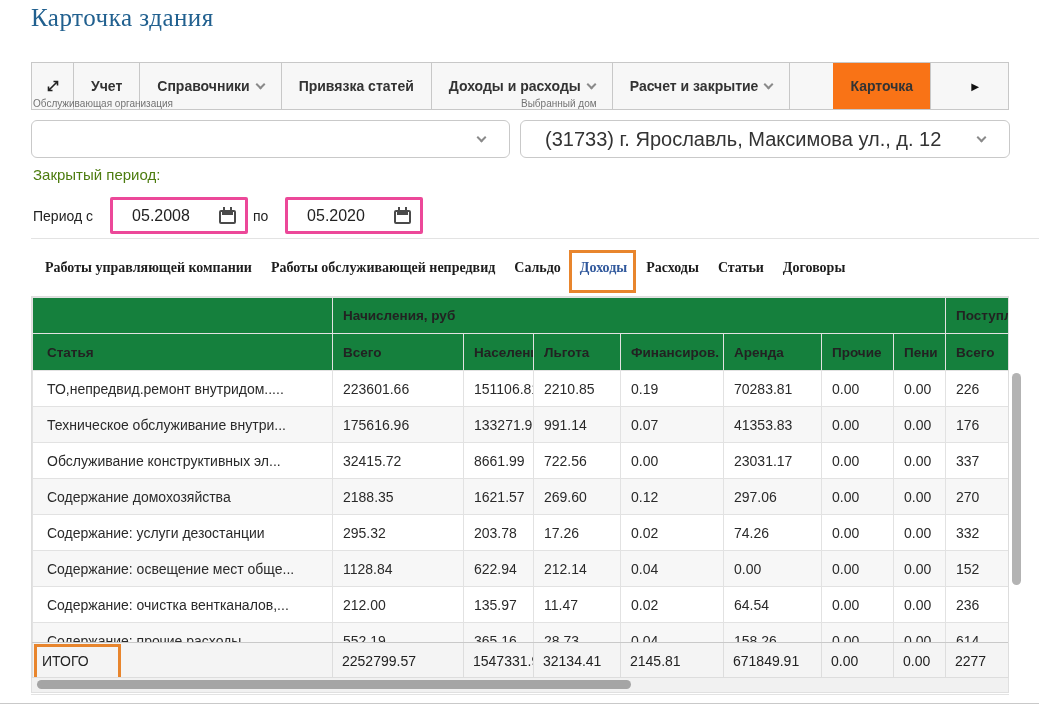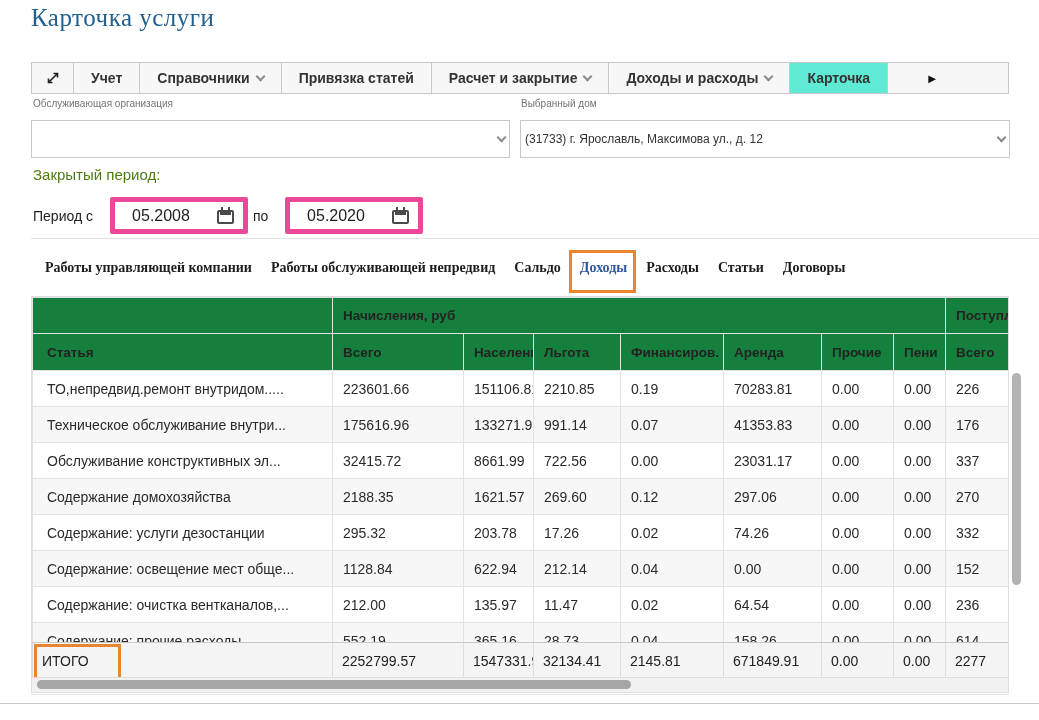--- a/index.html
+++ b/index.html
@@ -9,55 +9,55 @@
     font-family:"Liberation Sans", sans-serif; color:#222;
   }
   
   .page-title{
     position:absolute; left:31px; top:4px;
     font-family:"Liberation Serif", serif; font-size:25px; font-weight:400;
     color:#21608f; letter-spacing:.5px;
   }
   
   .toolbar{
-    position:absolute; left:31px; top:62px; width:978px; height:32px;
+    position:absolute; left:31px; top:62px; width:978px; height:48px;
     display:flex; background:#f7f7f7; border:1px solid #c8c8c8; overflow:hidden;
   }
   .tb-btn{
     display:flex; align-items:center; gap:7px; padding:0 17px;
     border-right:1px solid #c8c8c8; font-size:14px; font-weight:700; color:#333;
     cursor:pointer; white-space:nowrap;
   }
   .tb-btn.iconic{ padding:0; flex:0 0 42px; justify-content:center; }
-  .tb-btn.active{ background:#5eead4; }
+  .tb-btn.active{ background:#f97316;margin-left:43px; }
   .tb-btn.play{ flex:0 0 88px; justify-content:center; border-right:none; font-size:13px; color:#111; }
   .chev{
     width:7px; height:7px; border-right:2px solid #8a8a8a; border-bottom:2px solid #8a8a8a;
     transform:rotate(45deg); margin-top:-4px;
   }
   
   .field-label{ position:absolute; font-size:10px; color:#737373; }
   .lbl-org{ left:33px; top:98px; }
   .lbl-house{ left:521px; top:98px; }
   .select{
     position:absolute; top:120px; height:38px; background:#fff;
-    border:1px solid #c9c9c9; border-radius:0;
-    display:flex; align-items:center; padding:0 4px; font-size:12px; color:#333;
+    border:1px solid #c9c9c9; border-radius:6px;
+    display:flex; align-items:center; padding:0 24px; font-size:20px; color:#333;
     cursor:pointer;
   }
   .select-org{ left:31px; width:479px; }
   .select-house{ left:520px; width:490px; }
   .select .chev{ margin-left:auto; }
   .lbl-closed{ position:absolute; left:33px; top:166px; font-size:15px; color:#4d7c0f; }
   
   .lbl-period-from{ position:absolute; left:33px; top:208px; font-size:14px; }
   .lbl-period-to{ position:absolute; left:253px; top:208px; font-size:14px; }
   .date-box{
     position:absolute; top:197px; width:138px; height:37px; background:#fff;
-    border:5px solid #ec4899; border-radius:2px; display:flex; align-items:center;
+    border:3px solid #ec4899; border-radius:2px; display:flex; align-items:center;
   }
   .date-from{ left:110px; } .date-to{ left:285px; }
   .date-box .val{ flex:1; text-align:center; font-size:16px; color:#222; }
   .cal-btn{ width:36px; height:100%; display:flex; align-items:center; justify-content:center; cursor:pointer; }
   .cal-icon{ position:relative; width:17px; height:14px; border:2px solid #4a4a4a; border-radius:2px; margin-top:3px; }
   .cal-icon::before{ content:""; position:absolute; left:1px; right:1px; top:0; height:3px; background:#4a4a4a; }
   .cal-icon::after{ content:""; position:absolute; top:-5px; left:2px; width:2px; height:3px; background:#4a4a4a; box-shadow:7px 0 #4a4a4a; }
   
   .panel{ position:absolute; left:31px; top:238px; width:1008px; height:458px; border-top:1px solid #e3e3e3; }
   .tabs{
@@ -103,44 +103,44 @@
     background:#f1f1f1; border:1px solid #e0e0e0; border-top:none; cursor:pointer;
   }
   .hscroll-thumb{ position:absolute; left:5px; top:2px; width:594px; height:9px; background:#a5a5a5; border-radius:5px; cursor:grab; }
   .vscroll-thumb{ position:absolute; left:981px; top:134px; width:9px; height:212px; background:#b3b3b3; border-radius:5px; cursor:grab; }
   .panel-bottom{ position:absolute; left:0; top:455px; width:978px; border-top:1px solid #e3e3e3; }
   .page-bottom-line{ position:absolute; left:0; top:703px; width:1039px; border-top:1px solid #c9c9c9; }
 </style>
 </head>
 <body>
 
-<div class="page-title">Карточка услуги</div>
+<div class="page-title">Карточка здания</div>
 
 <div class="toolbar">
     <div class="tb-btn iconic">
       <svg width="16" height="16" viewBox="0 0 16 16">
         <path d="M3.5 12.5 L12.5 3.5 M8.5 3.5 H12.5 V7.5 M7.5 12.5 H3.5 V8.5" stroke="#222" stroke-width="1.6" fill="none"></path>
       </svg>
     </div>
     <div class="tb-btn">
       <span>Учет</span>
     </div>
     <div class="tb-btn">
       <span>Справочники</span>
       <span class="chev"></span>
     </div>
     <div class="tb-btn">
       <span>Привязка статей</span>
     </div>
     <div class="tb-btn">
+      <span>Доходы и расходы</span>
+      <span class="chev"></span>
+    </div>
+    <div class="tb-btn">
       <span>Расчет и закрытие</span>
-      <span class="chev"></span>
-    </div>
-    <div class="tb-btn">
-      <span>Доходы и расходы</span>
       <span class="chev"></span>
     </div>
     <div class="tb-btn active">
       <span>Карточка</span>
     </div>
     <div class="tb-btn play">
       <span>►</span>
     </div>
   </div>
 

